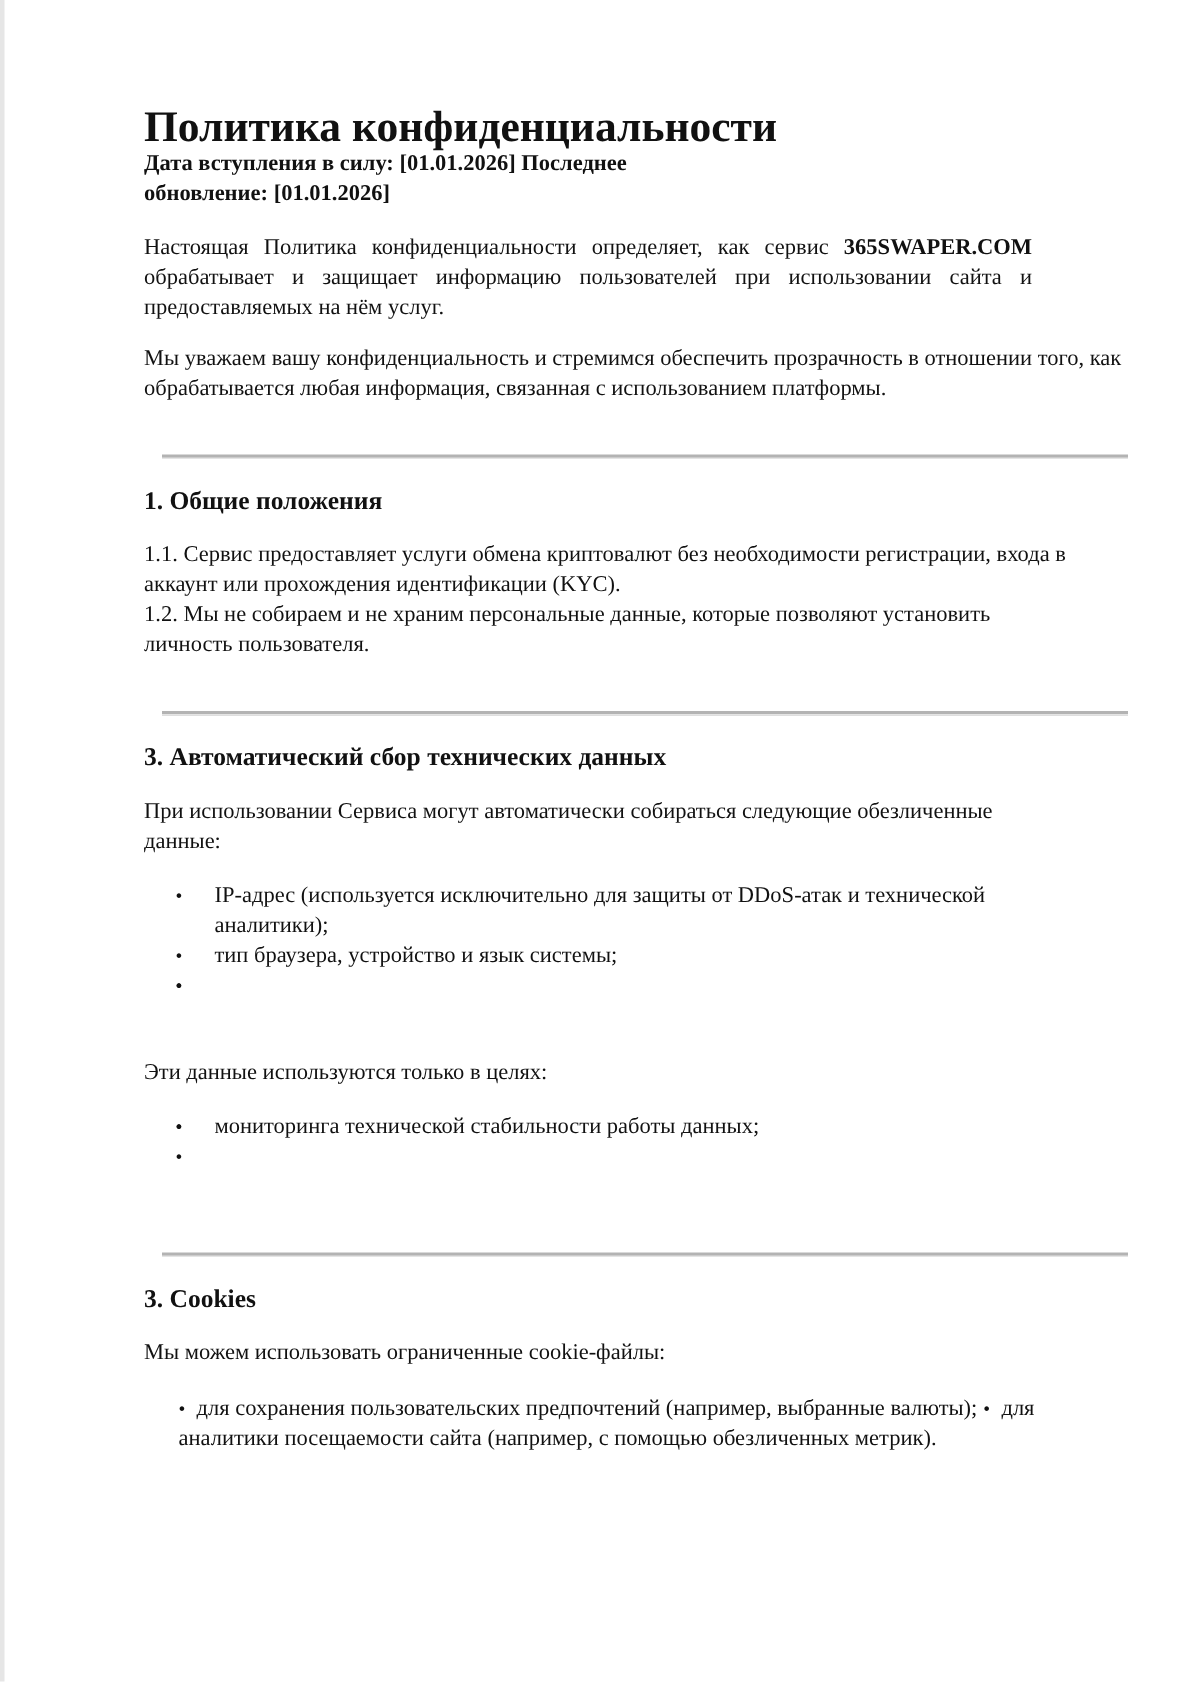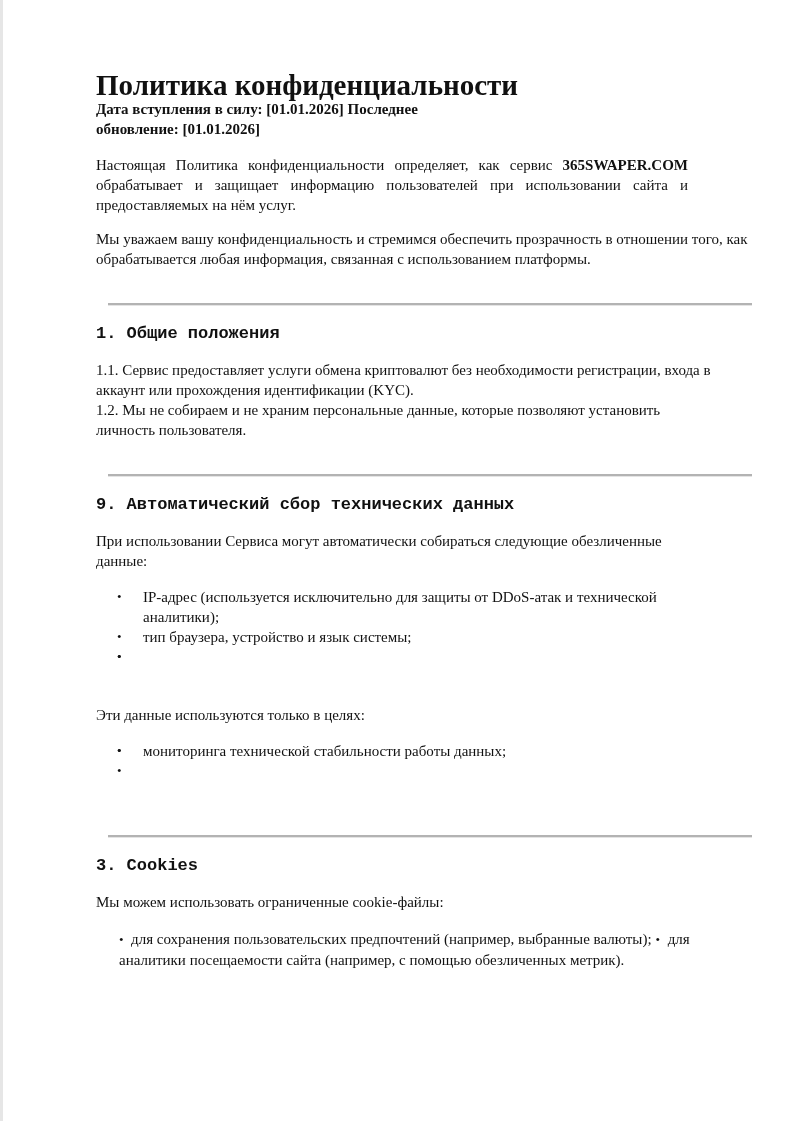--- a/index.html
+++ b/index.html
@@ -30,21 +30,20 @@
   }
   .abs { position: absolute; left: 0; }
   .justify { text-align: justify; text-align-last: left; width: 592px; }
   .hr {
     position: absolute; left: 12px; width: 644px; height: 2px;
     background: #b3b3b3; border-bottom: 1px solid #e4e4e4;
   }
   h2 {
     font-size: 17px; font-weight: bold; margin: 0; position: absolute; left: 0;
     white-space: nowrap;
-    font-family: Liberation Mono, monospace;
   }
   ul { list-style: none; margin: 0; padding: 0; position: absolute; left: 0; width: 620px; }
   ul li { position: relative; padding-left: 47px; }
   ul li .bullet { position: absolute; left: 21px; top: 0; font-size: 13px; }
   .cookie-block { position: absolute; left: 23px; width: 620px; }
   b.brand { font-weight: bold; }
 </style>
 </head>
 <body>
 
@@ -59,21 +58,21 @@
   <p class="abs" style="top:229px; width:660px;">Мы уважаем вашу конфиденциальность и стремимся обеспечить прозрачность в отношении того, как обрабатывается любая информация, связанная с использованием платформы.</p>
 
   <div class="hr" style="top:303px;"></div>
 
   <h2 style="top:324px;">1. Общие положения</h2>
   <p class="abs" style="top:360px; width:660px;">1.1. Сервис предоставляет услуги обмена криптовалют без необходимости регистрации, входа в аккаунт или прохождения идентификации (KYC).</p>
   <p class="abs" style="top:400px; width:620px;">1.2. Мы не собираем и не храним персональные данные, которые позволяют установить личность пользователя.</p>
 
   <div class="hr" style="top:474px;"></div>
 
-  <h2 style="top:495px;">9. Автоматический сбор технических данных</h2>
+  <h2 style="top:495px;">3. Автоматический сбор технических данных</h2>
   <p class="abs" style="top:531px; width:620px;">При использовании Сервиса могут автоматически собираться следующие обезличенные данные:</p>
 
   <ul style="top:587px;">
     <li><span class="bullet">•</span><span>IP-адрес (используется исключительно для защиты от DDoS-атак и технической аналитики);</span></li>
     <li><span class="bullet">•</span><span>тип браузера, устройство и язык системы;</span></li>
     <li><span class="bullet">•</span></li>
     <li><span class="bullet">•</span></li>
   </ul>
 
   <p class="abs" style="top:705px;">Эти данные используются только в целях:</p>

